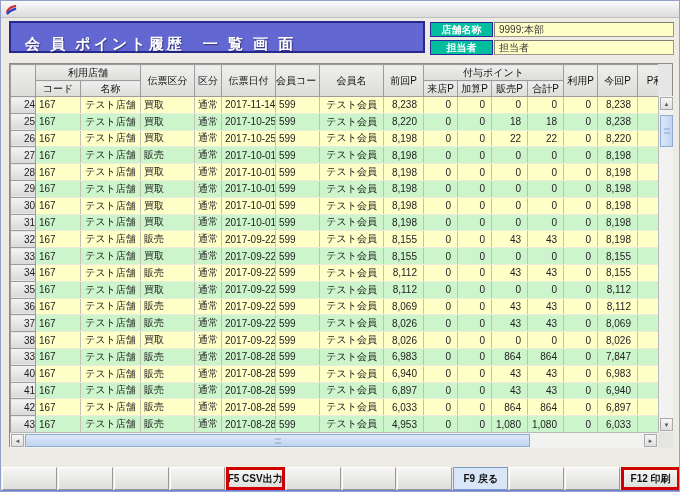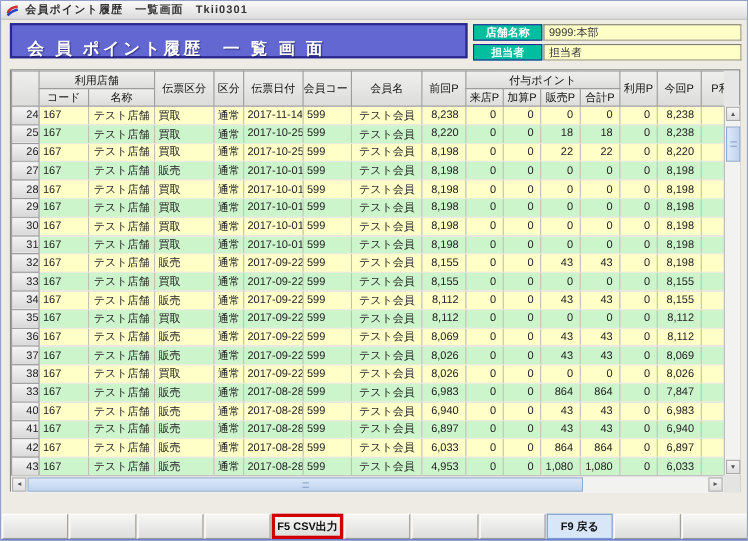--- a/index.html
+++ b/index.html
@@ -85,21 +85,20 @@
   .bottomstrip{position:absolute;left:0;top:489px;width:680px;height:3px;background:#6E7FD8;}
 </style>
 </head>
 <body>
 
 <div class="titlebar">
   <svg class="appicon" viewBox="0 0 12 12">
     <path d="M1 9 C3 4 6 3 11 2" stroke="#D03030" stroke-width="2.6" fill="none"></path>
     <path d="M1 11 C4 7 8 6 11 5" stroke="#2845C8" stroke-width="2.6" fill="none"></path>
   </svg>
-  <span class="titletext">会員ポイント履歴　一覧画面　Tkii0301</span>
 </div>
 
 <div class="banner">
   <span>会 員 ポイント履歴　一 覧 画 面</span>
 </div>
 
 <div class="info-label" id="storeLabel">店舗名称</div>
 <div class="info-field" id="storeField">9999:本部</div>
 <div class="info-label" id="staffLabel">担当者</div>
 <div class="info-field" id="staffField">担当者</div>
@@ -537,14 +536,15 @@
     <button class="fkey"></button>
     <button class="fkey"></button>
     <button class="fkey"></button>
     <button class="fkey red">F5 CSV出力</button>
     <button class="fkey"></button>
     <button class="fkey"></button>
     <button class="fkey"></button>
     <button class="fkey focus">F9 戻る</button>
     <button class="fkey"></button>
     <button class="fkey"></button>
+    <button class="fkey red">F12 印刷</button>
   </div>
 <div class="bottomstrip"></div>
 
 </body></html>

